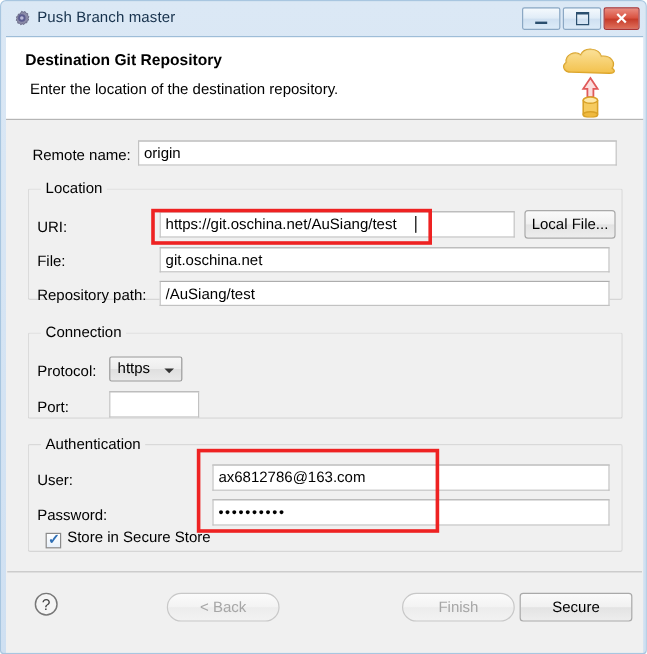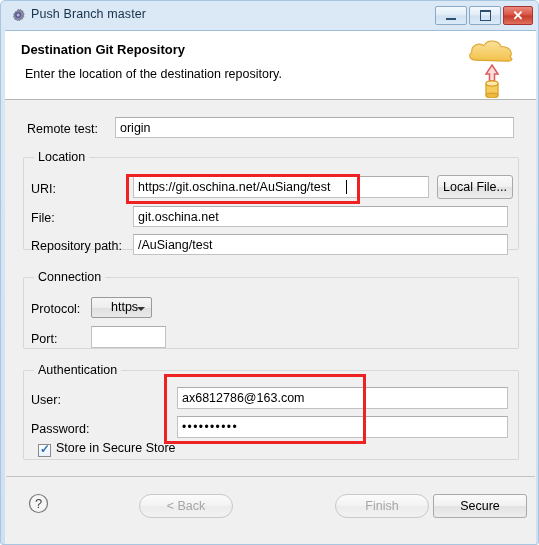--- a/index.html
+++ b/index.html
@@ -178,21 +178,21 @@
   #protocol-combo {
     position: absolute;
     box-sizing: border-box;
     border: 1px solid #999;
     border-radius: 2px;
     background: linear-gradient(to bottom, #f6f6f6 0%, #ededed 50%, #dfdfdf 51%, #e9e9e9 100%);
     font-size: 12.5px;
   }
   #protocol-text {
     position: absolute;
-    left: 19px; top: 2px;
+    left: 6px; top: 2px;
     color: #000;
   }
   #protocol-arrow {
     position: absolute;
     right: 6px; top: 9px;
     width: 0; height: 0;
     border-left: 4px solid transparent;
     border-right: 4px solid transparent;
     border-top: 4px solid #333;
   }
@@ -345,21 +345,21 @@
             <rect x="23" y="49" width="12" height="13" rx="1" fill="#f6cb5e" stroke="#d9a227" stroke-width="1.3"></rect>
             <ellipse cx="29" cy="49.5" rx="6" ry="2.6" fill="#fde8a8" stroke="#d9a227" stroke-width="1.3"></ellipse>
             <ellipse cx="29" cy="61.5" rx="6" ry="2.4" fill="#efb93e" stroke="#d9a227" stroke-width="1.3"></ellipse>
           </g>
         </svg>
       </div>
     </div>
 
     <div id="body-panel">
 
-      <div class="lbl" style="left:22px; top:22px;">Remote test:</div>
+      <div class="lbl" style="left:22px; top:22px;">Remote name:</div>
       <input class="txtfield" type="text" readonly="" style="left: 110px; top: 17px; width: 399px; height: 21px;" value="origin">
 
       <div class="groupbox" style="left:18px; top:57px; width:496px; height:93px;"></div>
       <div class="grouplabel" style="left:29px; top:50px;">Location</div>
 
       <div class="lbl" style="left:26px; top:82px;">URI:</div>
       <input class="txtfield" type="text" readonly="" style="left: 128px; top: 76px; width: 296px; height: 22px;" value="https://git.oschina.net/AuSiang/test">
       <div id="uri-caret" style="left:341px; top:80px;"></div>
 
       <button class="btn" style="left:432px; top:75px; width:76px; height:24px;">Local File...</button>

